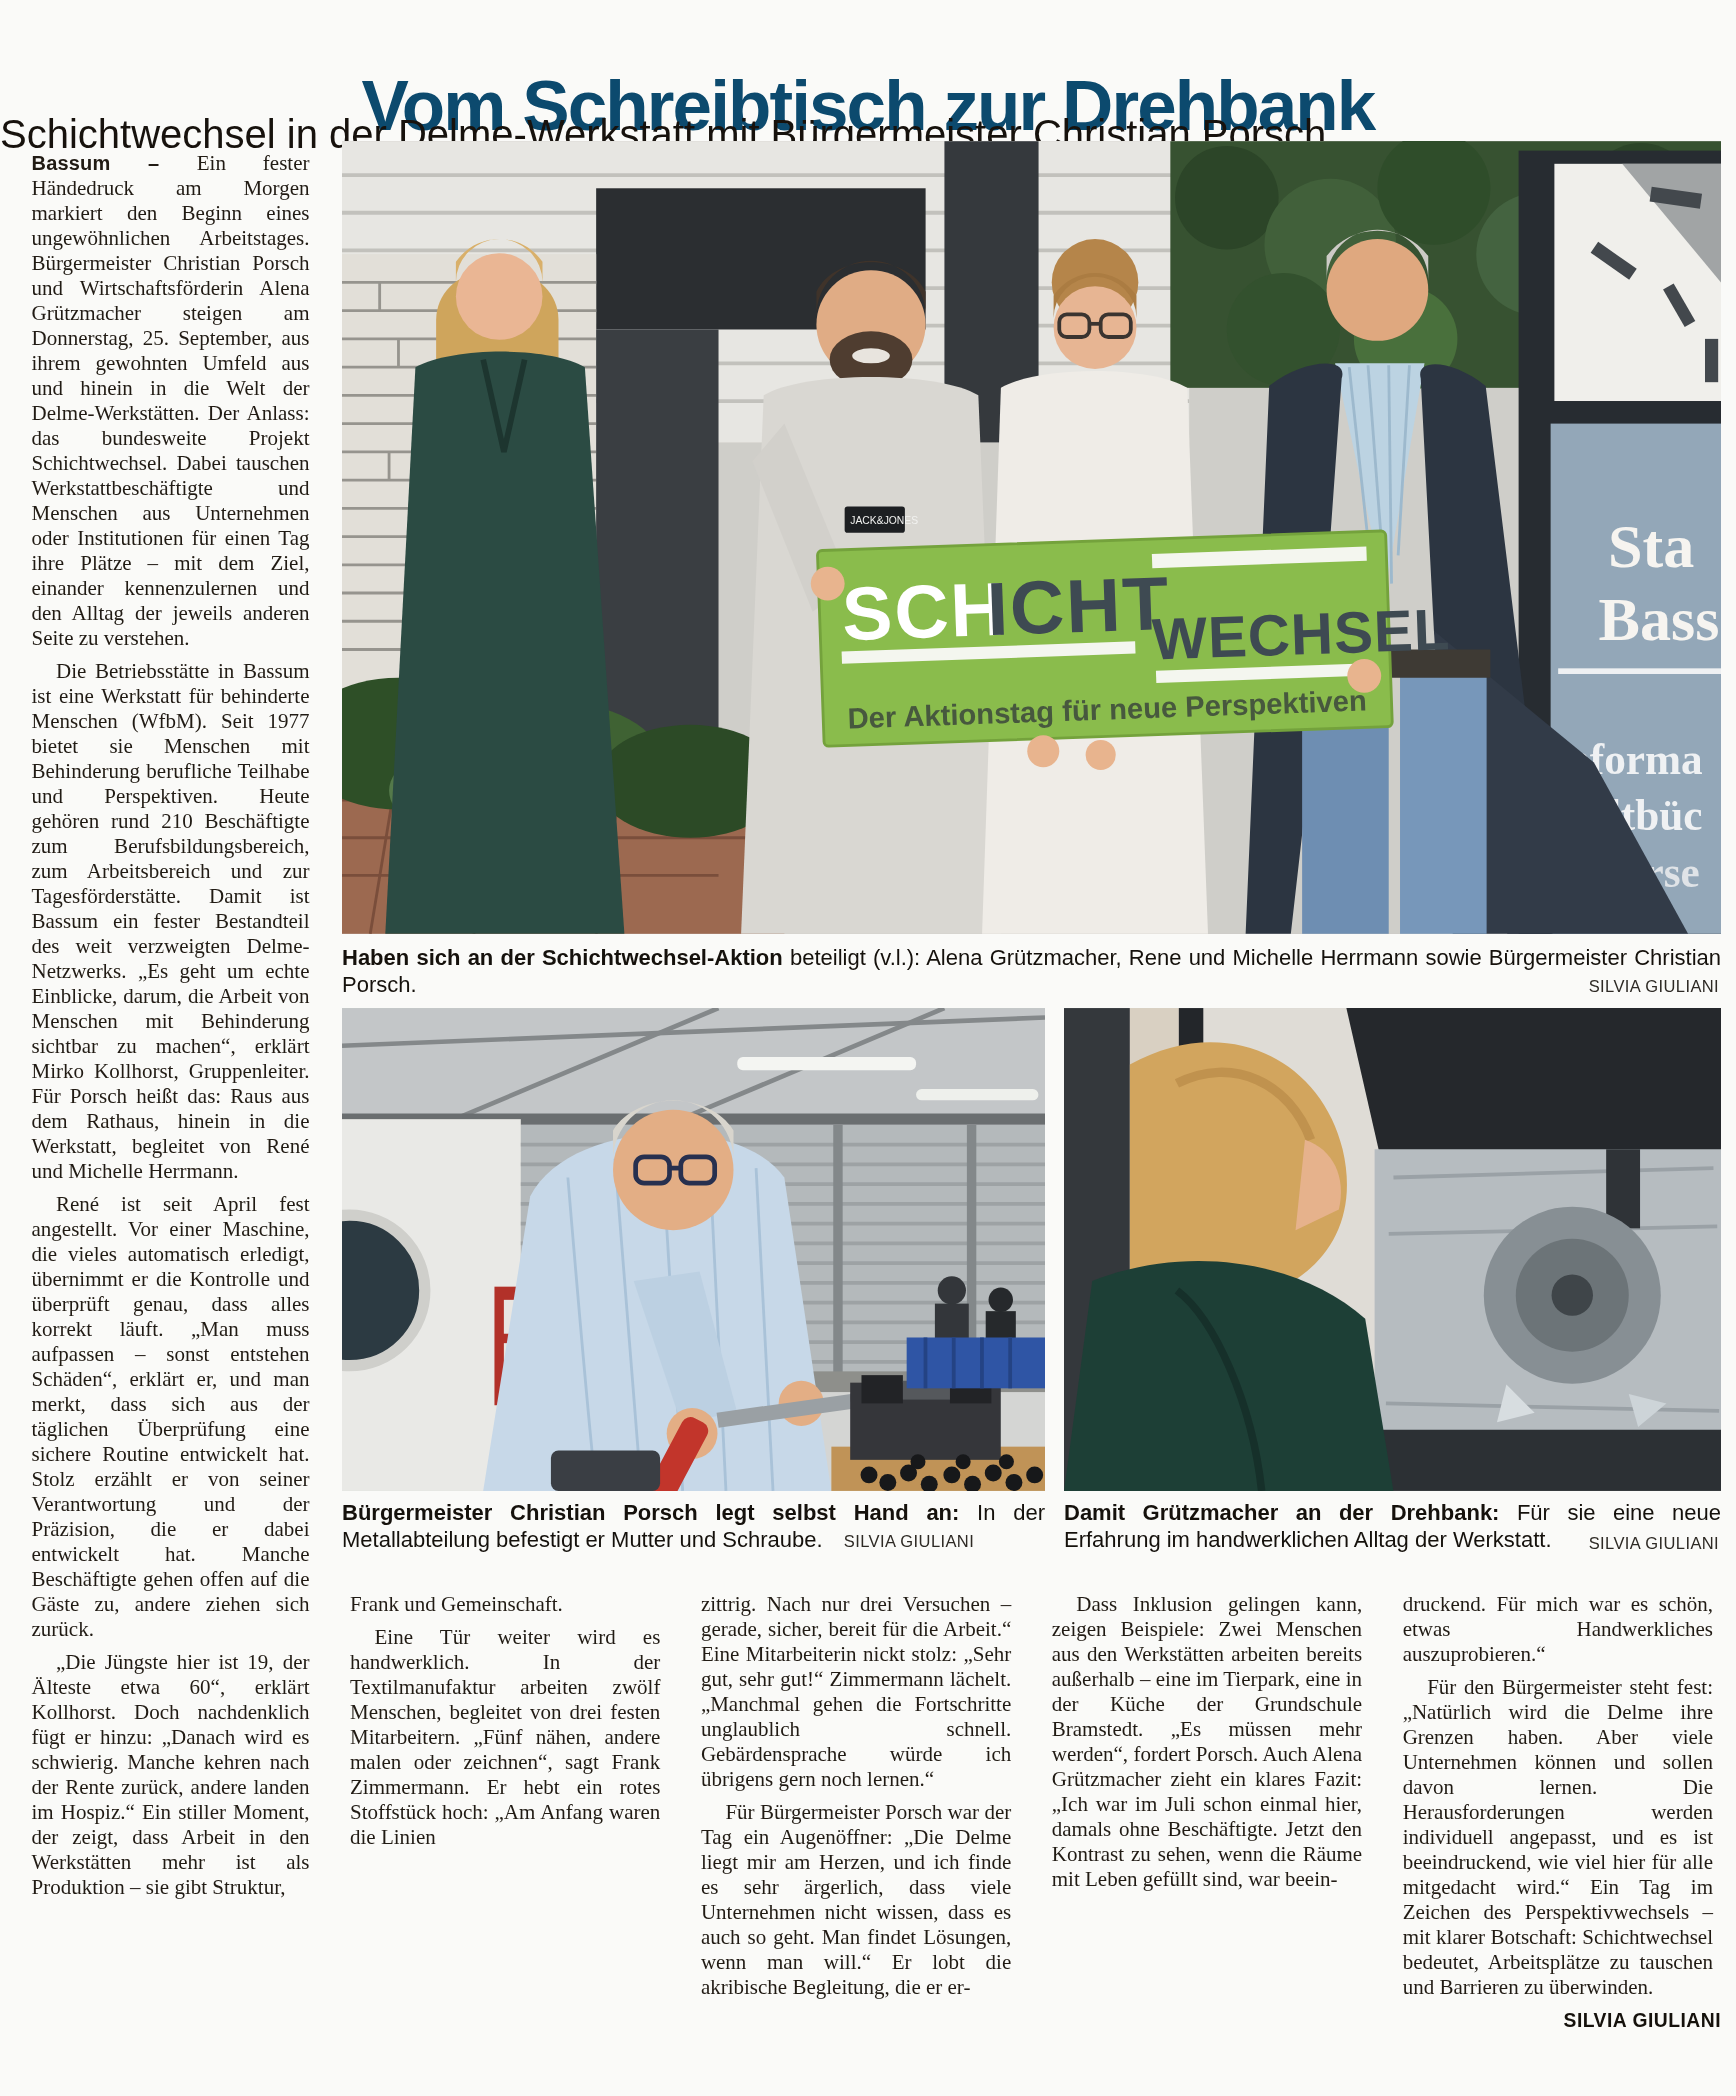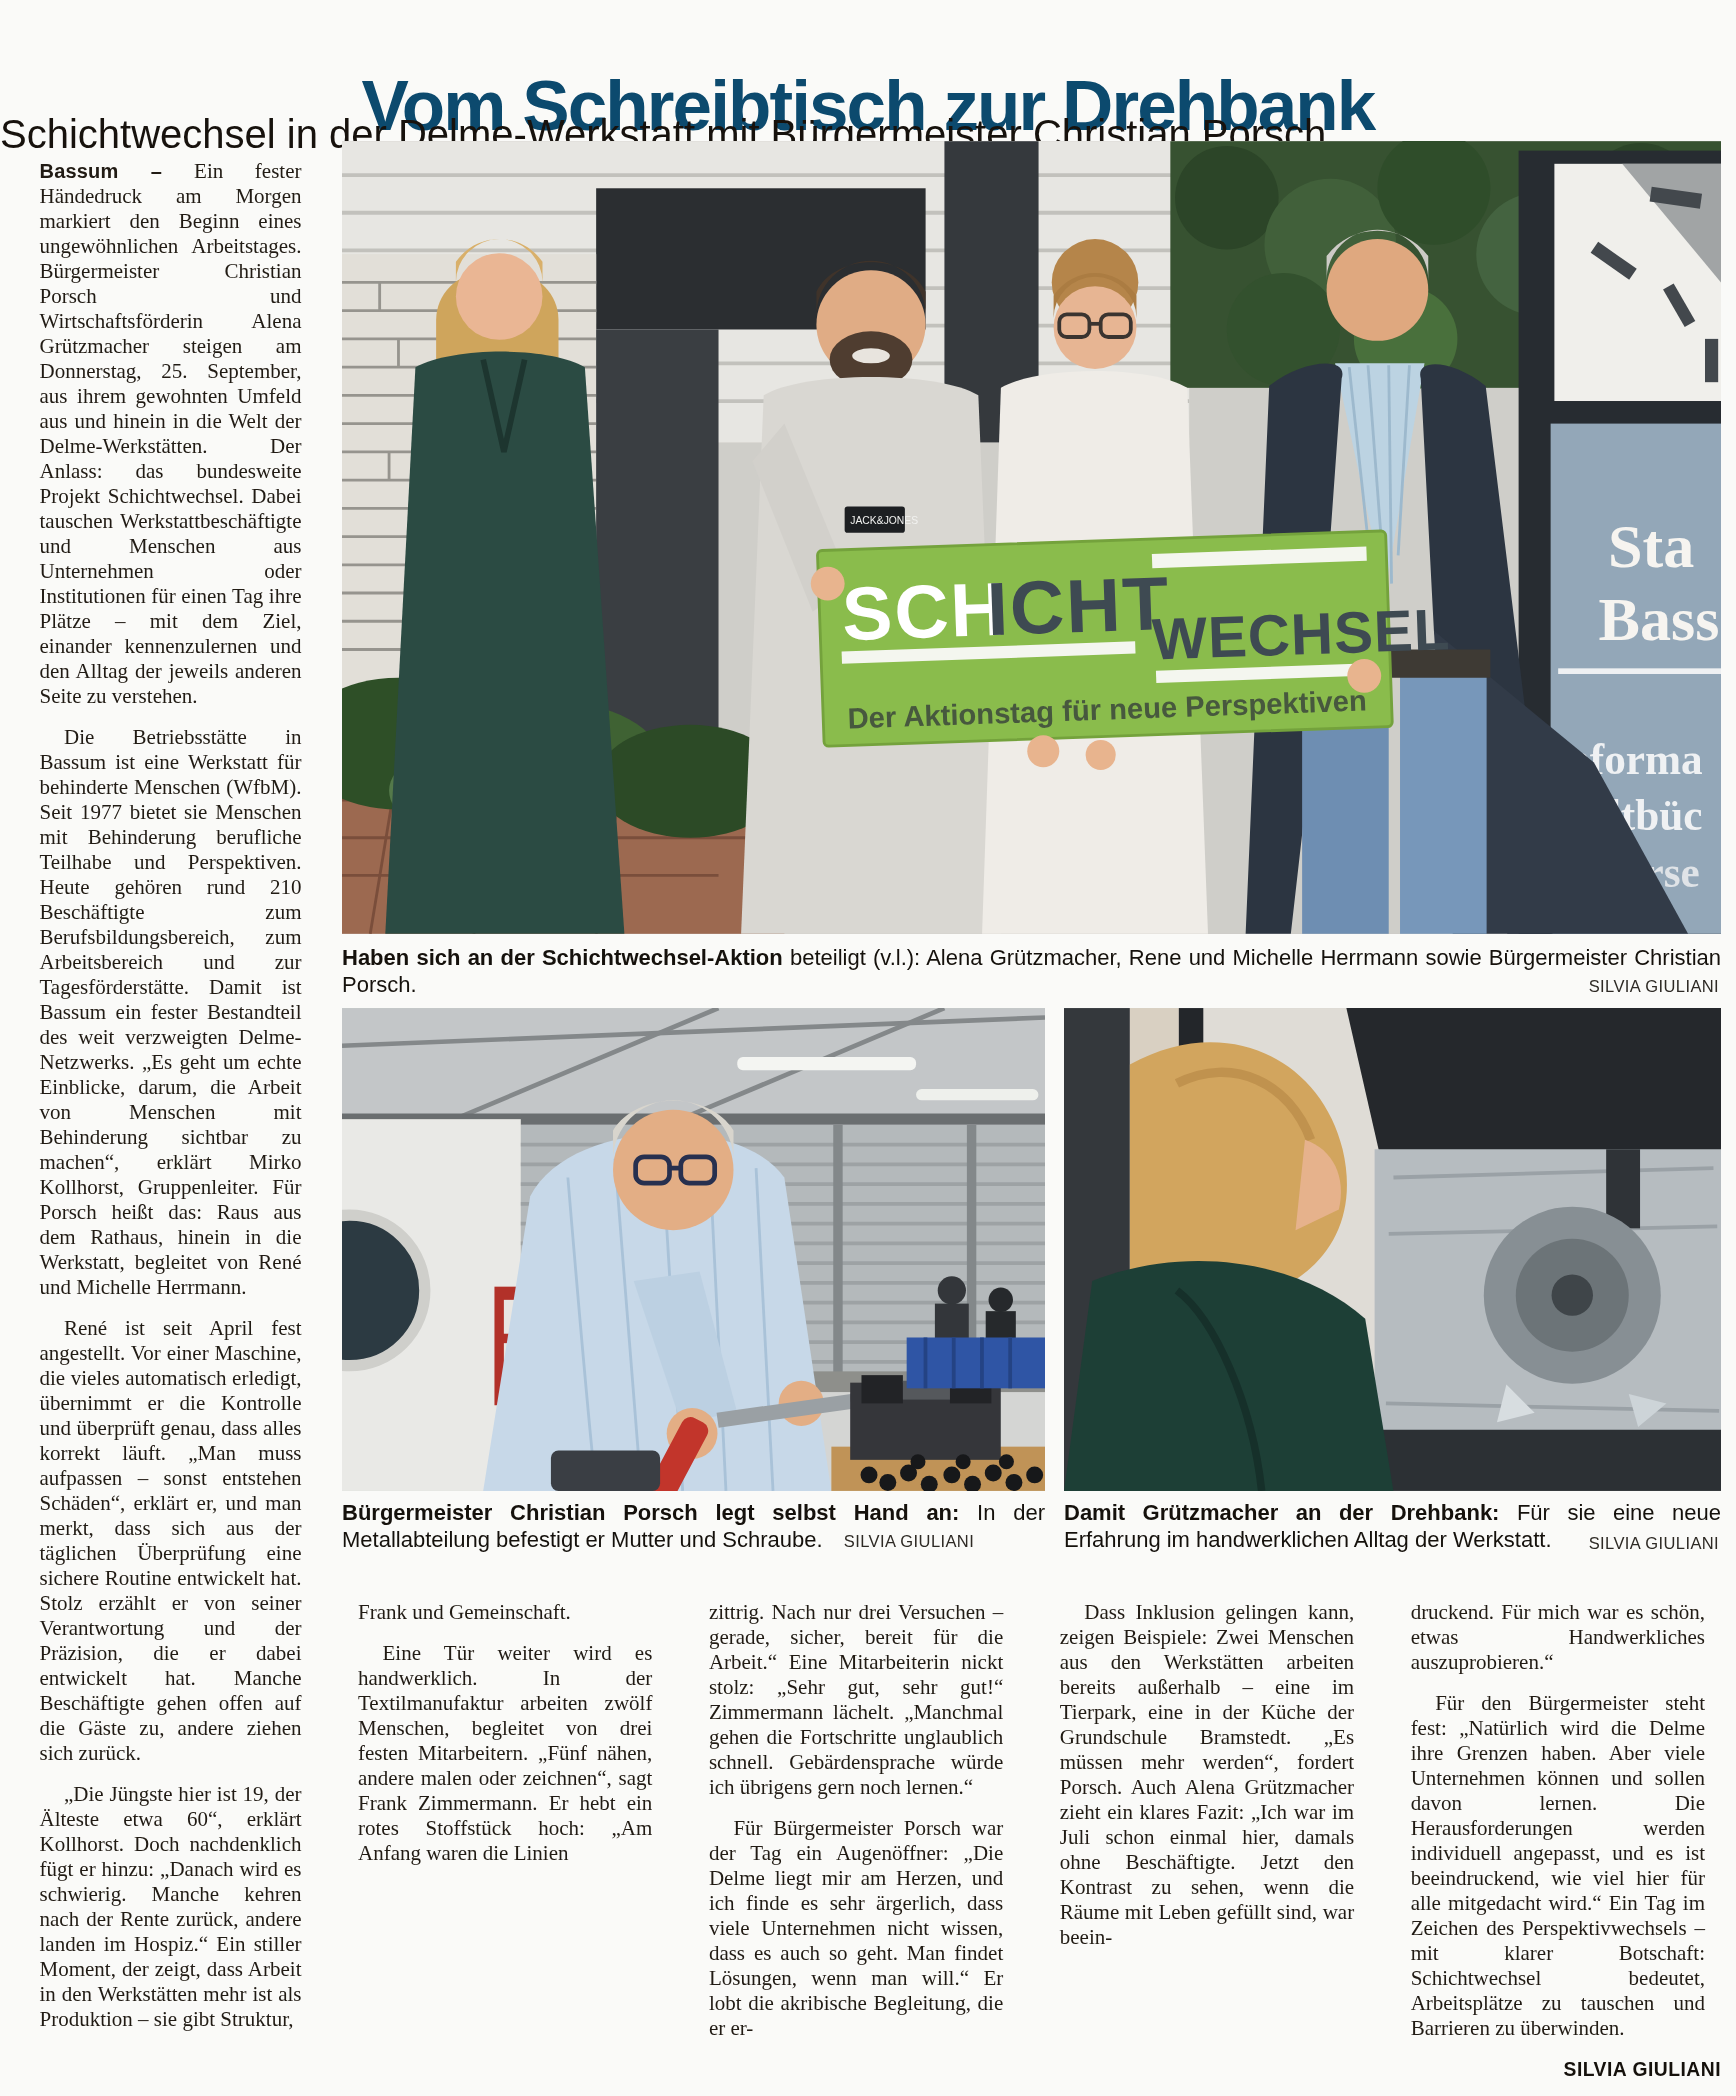--- a/index.html
+++ b/index.html
@@ -18,21 +18,21 @@
   .subhead{
     left:0;top:111px;width:1736px;text-align:left;
     font-family:"Liberation Sans", sans-serif;font-weight:400;
     font-size:40px;line-height:47px;color:#17120d;
   }
   
   .bodycol{
     font-size:21px;line-height:25px;text-align:justify;
     color:#211b14;hyphens:auto;
   }
-  .bodycol p{margin:16px;}
+  .bodycol p{margin:8px;}
   .bodycol p.ind{text-indent:24.5px;}
   .lead-in{
     font-family:"Liberation Sans", sans-serif;font-weight:700;
     font-size:20px;letter-spacing:0.2px;
   }
   .col1{left:23.5px;top:143px;width:294px;height:1949px;overflow:hidden;}
   
   .photo{overflow:hidden;background:#c9c8c4;}
   .photo-main{left:342px;top:141px;width:1379px;height:793px;}
   .photo-left{left:342px;top:1008px;width:703px;height:483px;}

